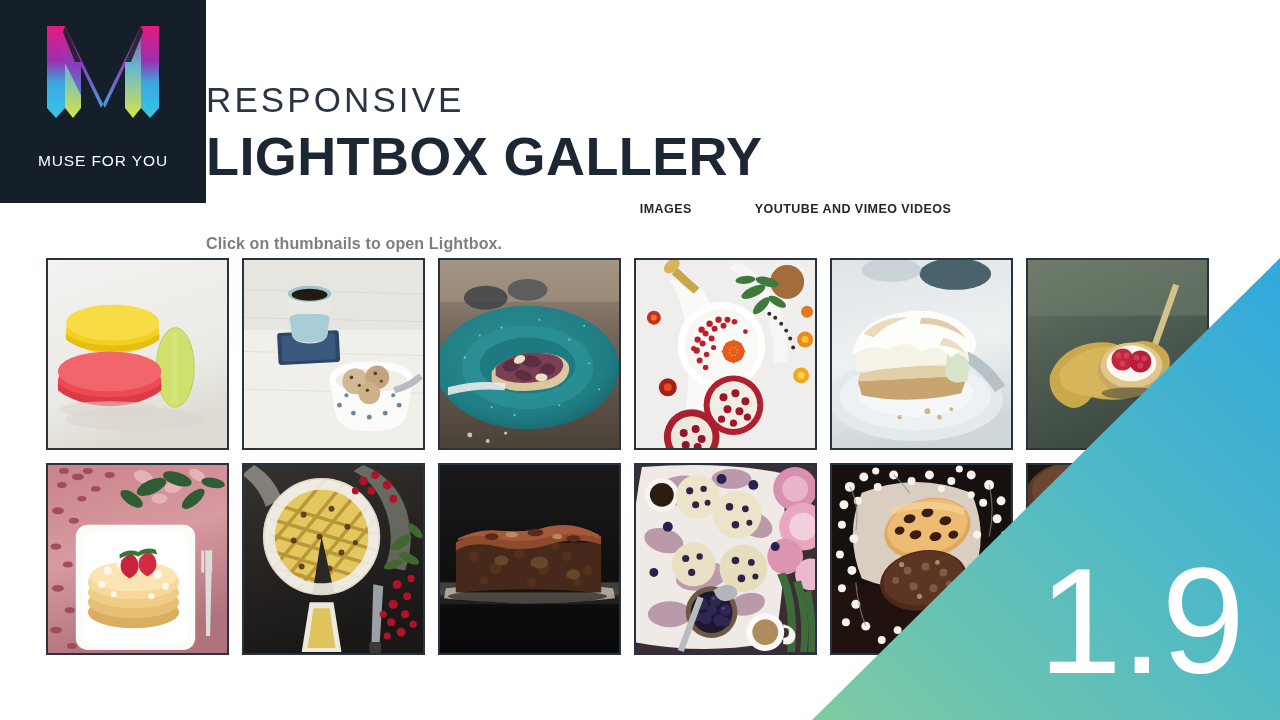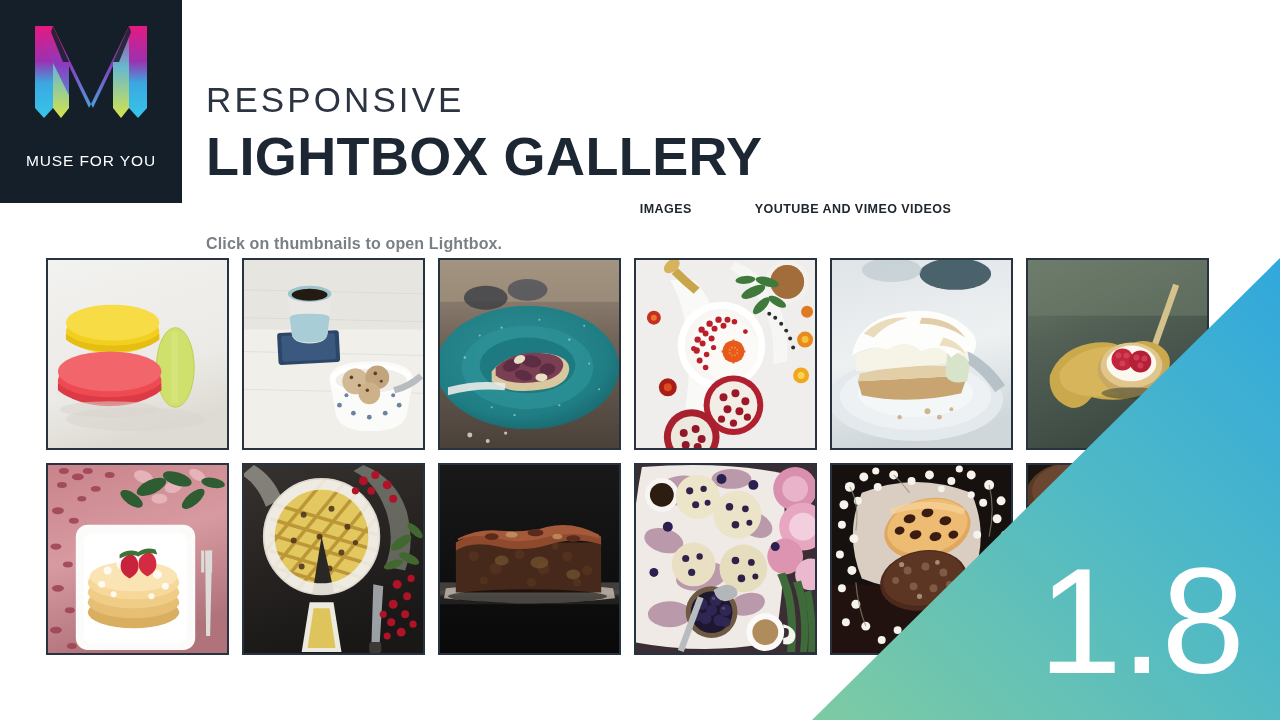--- a/index.html
+++ b/index.html
@@ -19,21 +19,21 @@
     width: 1280px;
     height: 720px;
     background: #ffffff;
     overflow: hidden;
   }
 
   
   .logo-panel {
     position: absolute;
     left: 0; top: 0;
-    width: 182px;
+    width: 206px;
     height: 203px;
     background: #141f2a;
     display: flex;
     flex-direction: column;
     align-items: center;
     justify-content: flex-start;
   }
   .logo-mark {
     margin-top: 22px;
     width: 124px;
@@ -981,15 +981,15 @@
   <svg class="corner-wedge" viewBox="0 0 1280 720">
     <defs>
       <linearGradient id="wedgeGrad" x1="0" y1="1" x2="1" y2="0" gradientUnits="objectBoundingBox">
         <stop offset="0%" stop-color="#7ecba2"></stop>
         <stop offset="55%" stop-color="#4fb9c6"></stop>
         <stop offset="100%" stop-color="#31a8dd"></stop>
       </linearGradient>
     </defs>
     <polygon points="1280,258 1280,720 812,720" fill="url(#wedgeGrad)"></polygon>
   </svg>
-  <div class="version-tag">1.8</div>
+  <div class="version-tag">1.9</div>
 
 </div>
 
 </body></html>

